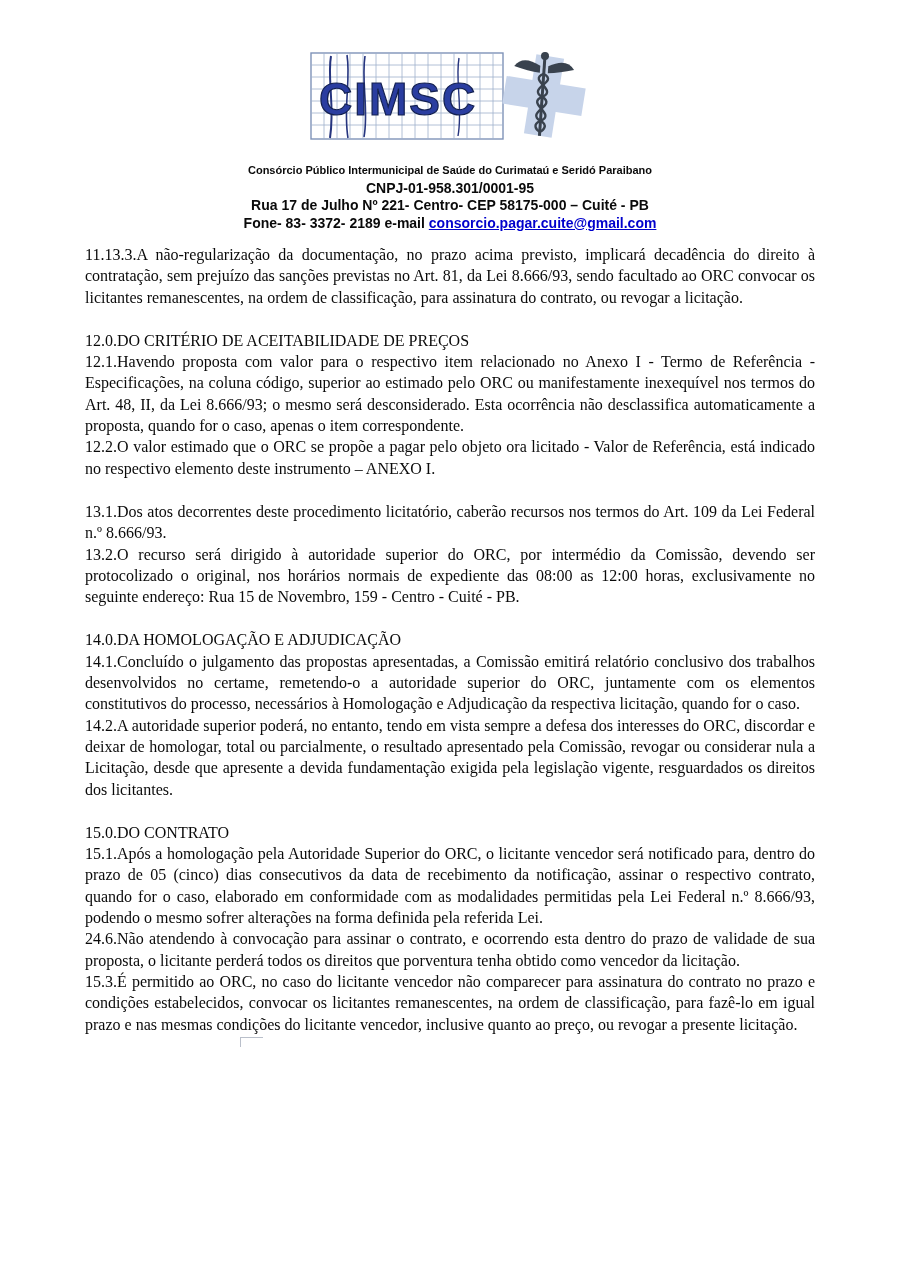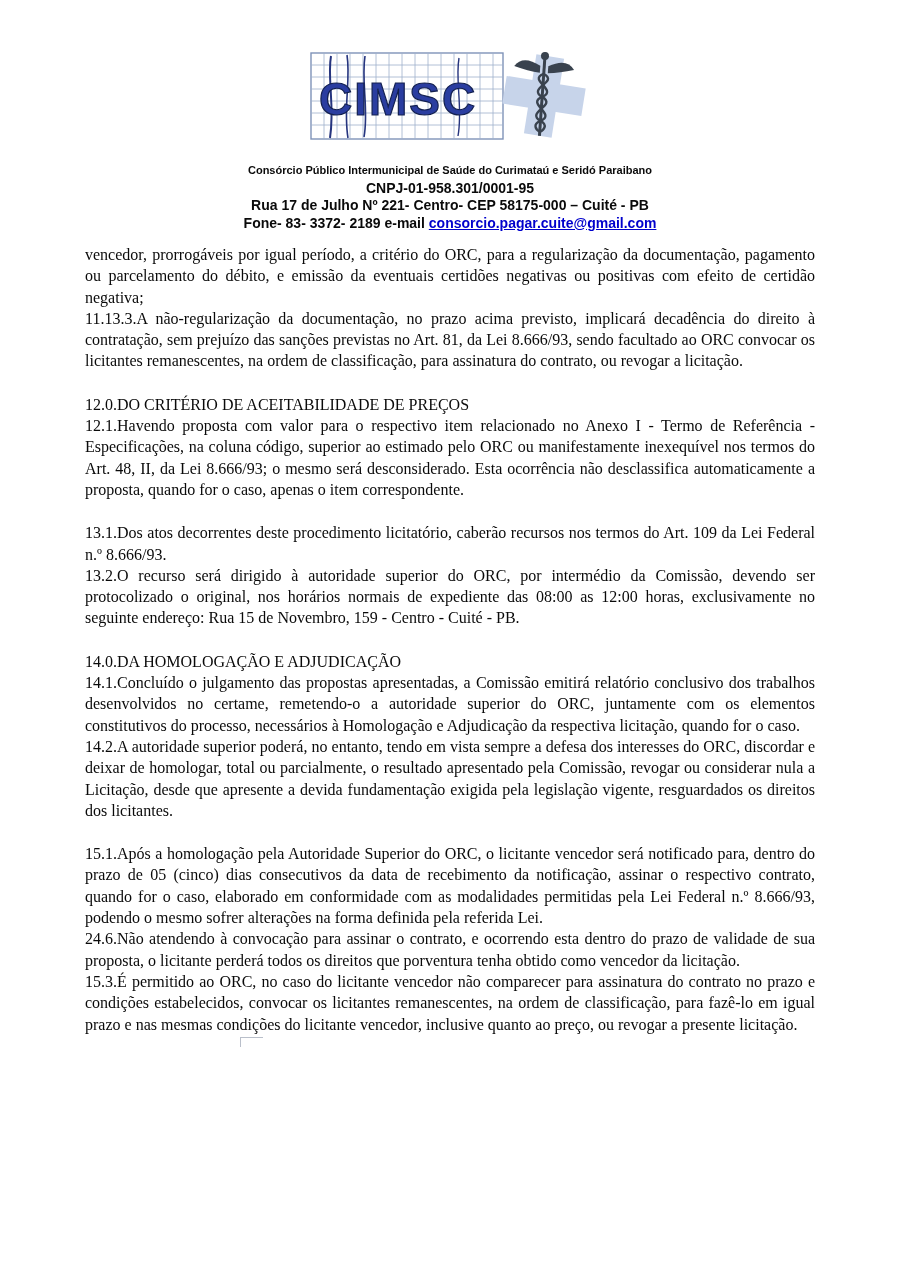--- a/index.html
+++ b/index.html
@@ -91,37 +91,38 @@
   <div class="org-header">
     <div class="org-line1">Consórcio Público Intermunicipal de Saúde do  Curimataú e Seridó Paraibano</div>
     <div class="org-line2">CNPJ-01-958.301/0001-95</div>
     <div class="org-line3">Rua 17 de Julho Nº 221- Centro- CEP 58175-000 – Cuité - PB</div>
     <div class="org-line4">
       <span>Fone- 83- 3372- 2189 e-mail </span><a class="email-link" href="#">consorcio.pagar.cuite@gmail.com</a>
     </div>
   </div>
 
   <div class="doc-body">
-    <p>vencedor, prorrogáveis por igual período, a critério do ORC, para a regularização da documentação, pagamento ou parcelamento do débito, e emissão da eventuais certidões negativas ou positivas com efeito de certidão negativa;</p>
     <p>11.13.3.A não-regularização da documentação, no prazo acima previsto, implicará decadência do direito à contratação, sem prejuízo das sanções previstas no Art. 81, da Lei 8.666/93, sendo facultado ao ORC convocar os licitantes remanescentes, na ordem de classificação, para assinatura do contrato, ou revogar a licitação.</p>
 
     <div class="spacer"></div>
     <p>12.0.DO CRITÉRIO DE ACEITABILIDADE DE PREÇOS</p>
     <p>12.1.Havendo proposta com valor para o respectivo item relacionado no Anexo I - Termo de Referência - Especificações, na coluna código, superior ao estimado pelo ORC ou manifestamente inexequível nos termos do Art. 48, II, da Lei 8.666/93; o mesmo será desconsiderado. Esta ocorrência não desclassifica automaticamente a proposta, quando for o caso, apenas o item correspondente.</p>
+    <p>12.2.O valor estimado que o ORC se propõe a pagar pelo objeto ora licitado - Valor de Referência, está indicado no respectivo elemento deste instrumento – ANEXO I.</p>
 
     <div class="spacer"></div>
     <p>13.1.Dos atos decorrentes deste procedimento licitatório, caberão recursos nos termos do Art. 109 da Lei Federal n.º 8.666/93.</p>
     <p>13.2.O recurso será dirigido à autoridade superior do ORC, por intermédio da Comissão, devendo ser protocolizado o original, nos horários normais de expediente das 08:00 as 12:00 horas, exclusivamente no seguinte endereço: Rua 15 de Novembro, 159 - Centro - Cuité - PB.</p>
 
     <div class="spacer"></div>
     <p>14.0.DA HOMOLOGAÇÃO E ADJUDICAÇÃO</p>
     <p>14.1.Concluído o julgamento das propostas apresentadas, a Comissão emitirá relatório conclusivo dos trabalhos desenvolvidos no certame, remetendo-o a autoridade superior do ORC, juntamente com os elementos constitutivos do processo, necessários à Homologação e Adjudicação da respectiva licitação, quando for o caso.</p>
     <p>14.2.A autoridade superior poderá, no entanto, tendo em vista sempre a defesa dos interesses do ORC, discordar e deixar de homologar, total ou parcialmente, o resultado apresentado pela Comissão, revogar ou considerar nula a Licitação, desde que apresente a devida fundamentação exigida pela legislação vigente, resguardados os direitos dos licitantes.</p>
 
     <div class="spacer"></div>
+    <p>15.0.DO CONTRATO</p>
     <p>15.1.Após a homologação pela Autoridade Superior do ORC, o licitante vencedor será notificado para, dentro do prazo de 05 (cinco) dias consecutivos da data de recebimento da notificação, assinar o respectivo contrato, quando for o caso, elaborado em conformidade com as modalidades permitidas pela Lei Federal n.º 8.666/93, podendo o mesmo sofrer alterações na forma definida pela referida Lei.</p>
     <p>24.6.Não atendendo à convocação para assinar o contrato, e ocorrendo esta dentro do prazo de validade de sua proposta, o licitante perderá todos os direitos que porventura tenha obtido como vencedor da licitação.</p>
     <p>15.3.É permitido ao ORC, no caso do licitante vencedor não comparecer para assinatura do contrato no prazo e condições estabelecidos, convocar os licitantes remanescentes, na ordem de classificação, para fazê-lo em igual prazo e nas mesmas condições do licitante vencedor, inclusive quanto ao preço, ou revogar a presente licitação.</p>
   </div>
 
   <div class="artifact"></div>
 
 </div>
 
 </body></html>

